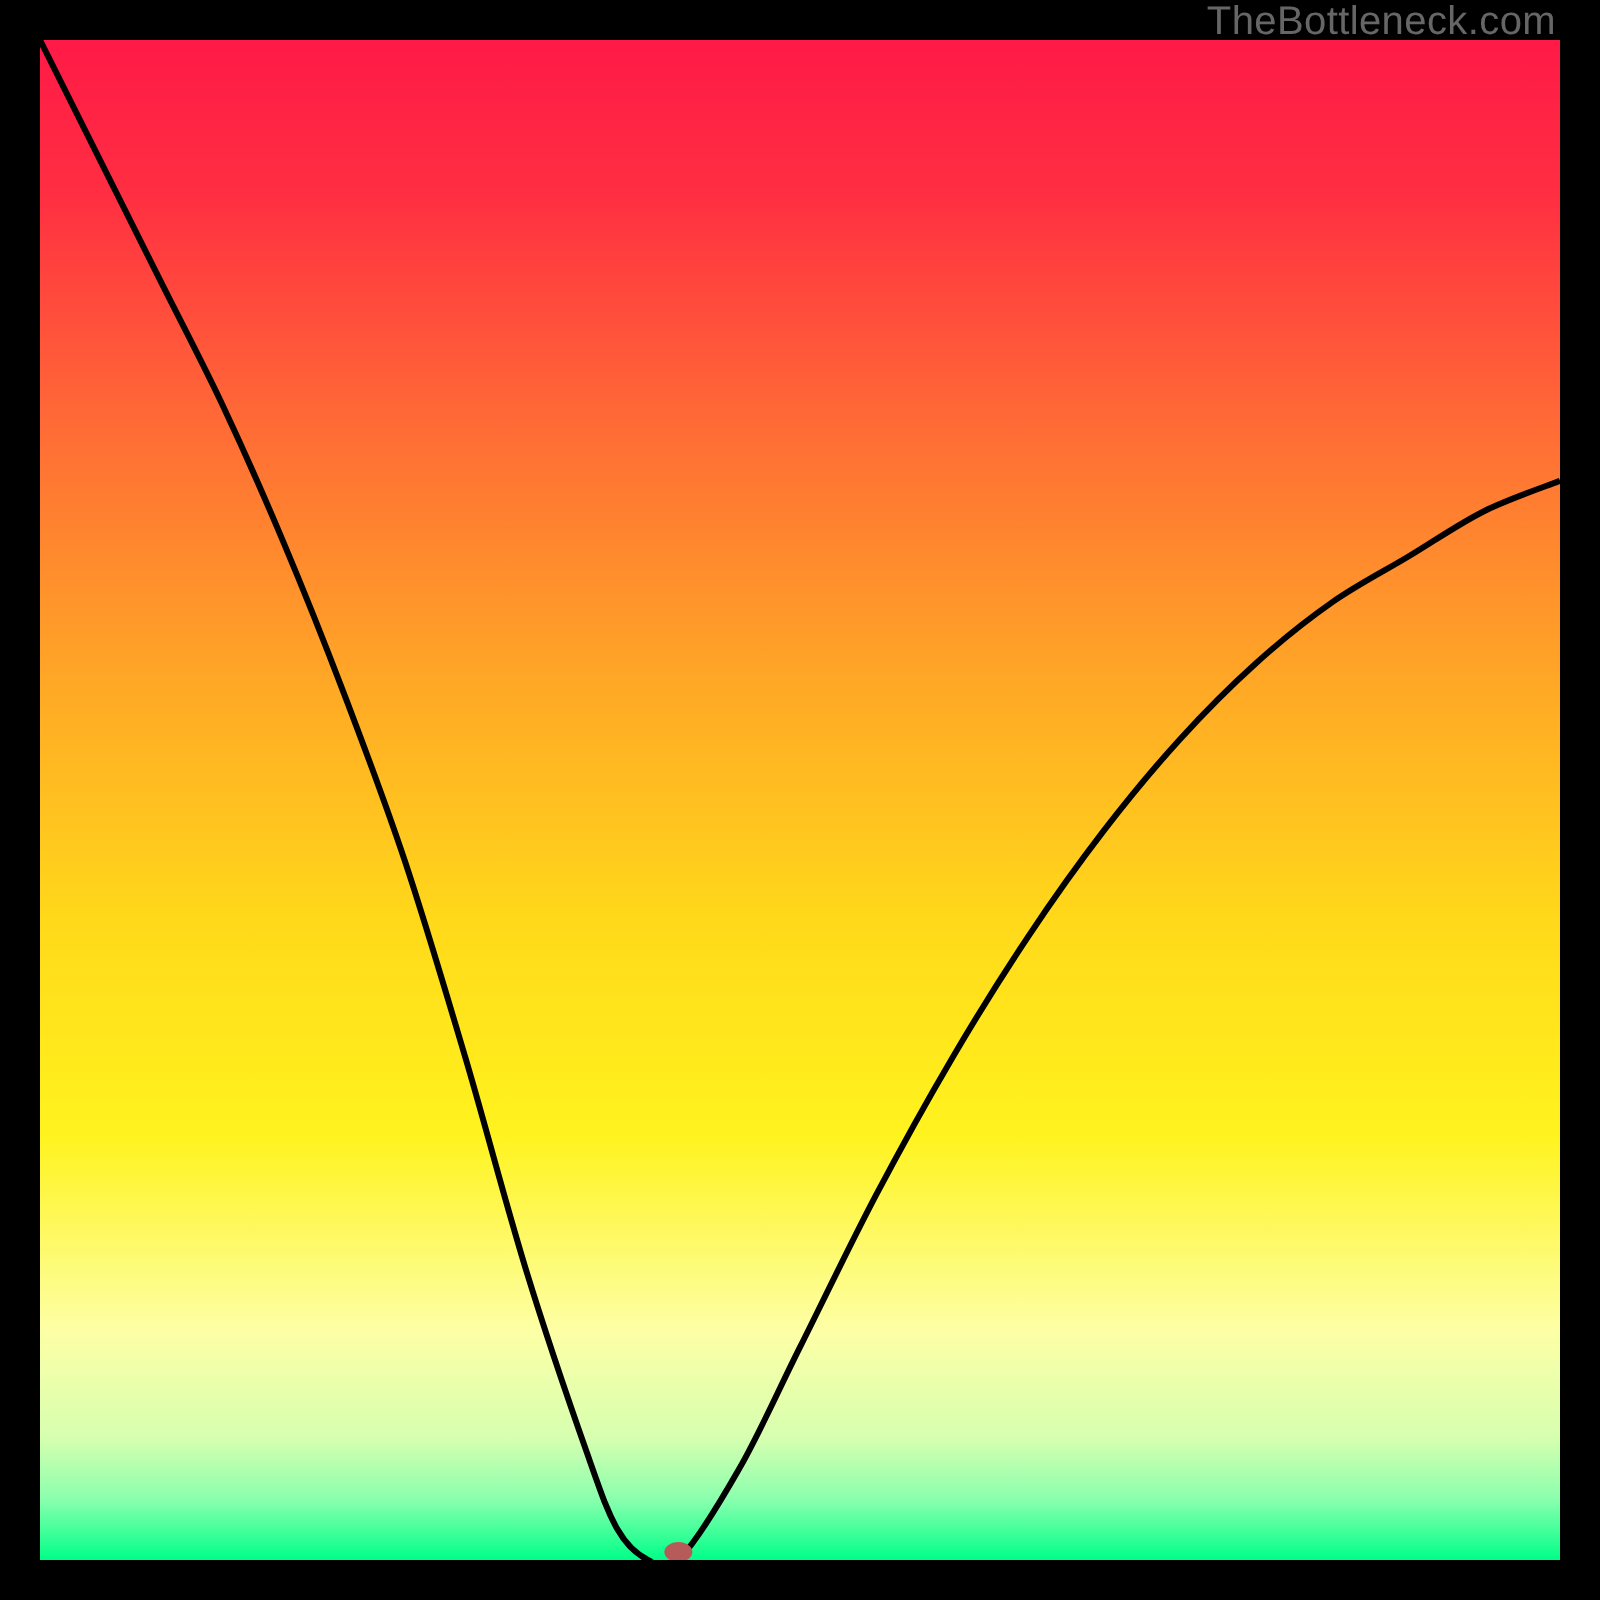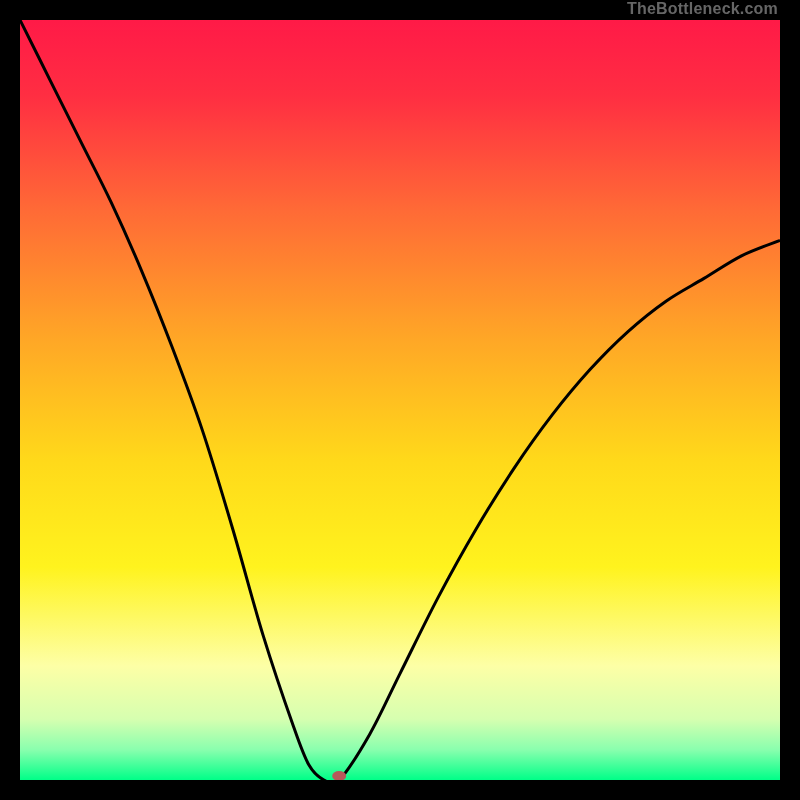--- a/index.html
+++ b/index.html
@@ -23,22 +23,22 @@
     top: 20px;
     width: 760px;
     height: 760px;
     box-sizing: border-box;
   }
   .watermark {
     position: absolute;
     top: 0px;
     right: 22px;
     color: #666666;
-    font-size: 16px;
-    font-weight: 700;
+    font-size: 20px;
+    font-weight: 400;
     letter-spacing: 0.2px;
     user-select: none;
   }
   svg {
     display: block;
   }
 </style>
 </head>
 <body>
 

